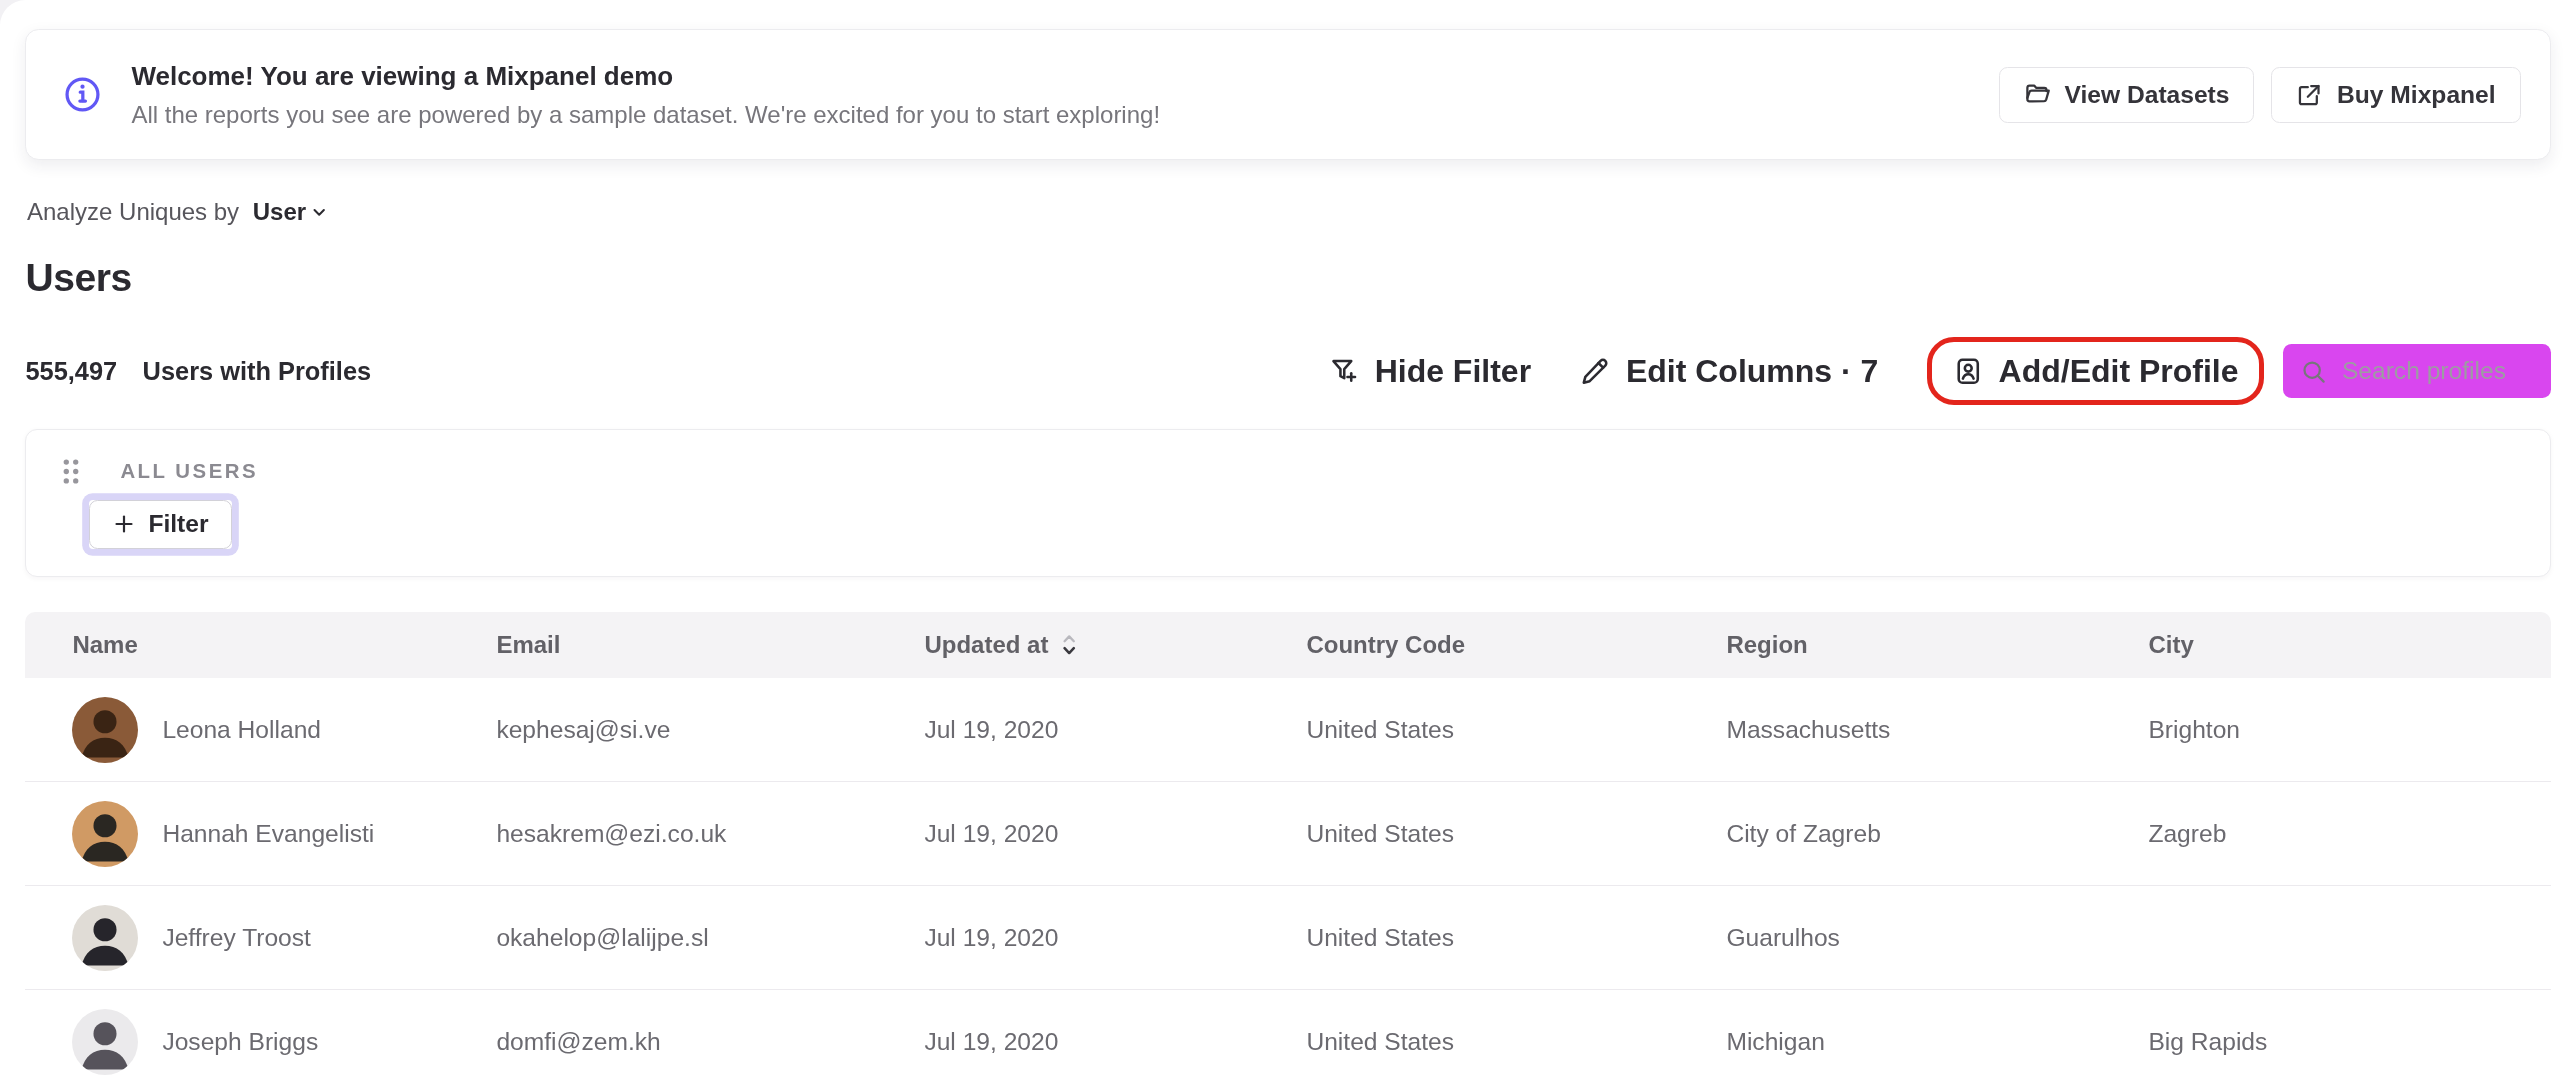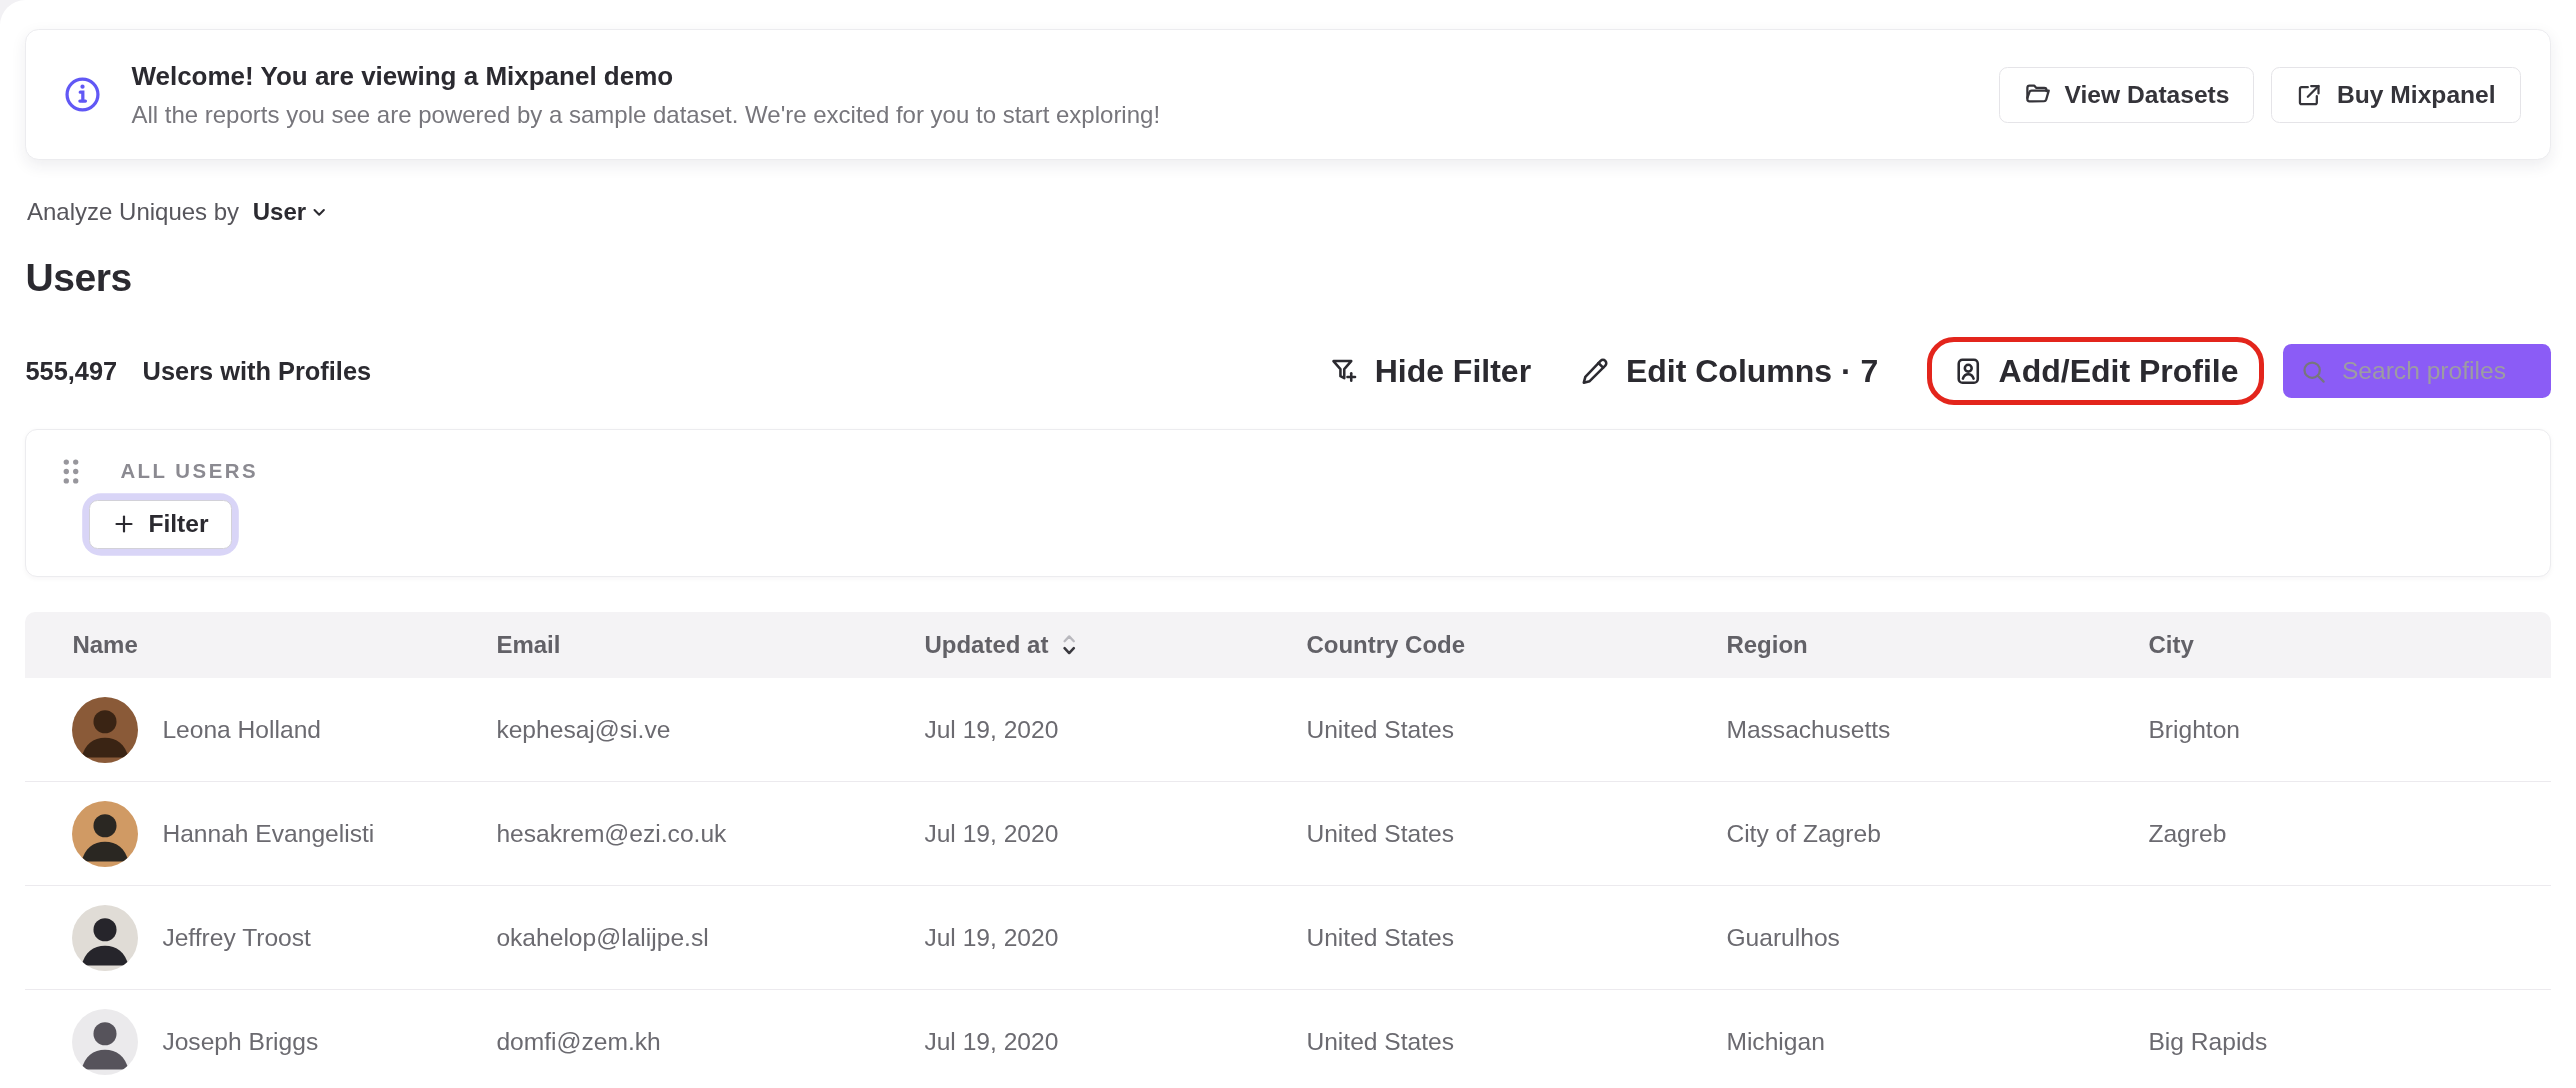--- a/index.html
+++ b/index.html
@@ -49,40 +49,40 @@
   .toolbar { margin-left:auto; display:flex; align-items:center; }
   .toolbar-btn {
     display:flex; align-items:center; gap:15.3px; background:none; border:none;
     font-family:inherit; font-size:32px; font-weight:700; color:#2b2a30; cursor:pointer; padding:0;
   }
   .toolbar-btn svg { width:30.5px; height:30.5px; }
   .gap-a { margin-right:49px; }
   .highlight-box { border:5.1px solid #e3251c; padding:10.2px 20.4px; margin-right:18.7px; display:flex; align-items:center; }
   .search-box {
     display:flex; align-items:center; width:268px; height:54px;
-    background:#8b5cf6; border-radius:8.5px; padding:0 17px;
+    background:#d946ef; border-radius:8.5px; padding:0 17px;
   }
   .search-box svg { width:27px; height:27px; color:#77767c; flex:0 0 auto; margin-right:15.3px; }
   .search-box input {
     border:none; outline:none; background:transparent; width:100%;
     font-family:inherit; font-size:24.6px; color:#2b2a30;
   }
   .search-box input::placeholder { color:#9d9ca2; }
 
   
   .filter-card {
     position:absolute; left:25.4px; right:25.4px; top:429px; height:148px;
     background:#fff; border:0.8px solid #ececef; border-radius:12px;
     box-shadow:0 1.7px 5.1px rgba(40,35,60,0.04);
     padding:27px 0 0 34px;
   }
   .filter-card-head { display:flex; align-items:center; gap:38px; }
   .drag-handle { width:22px; height:29px; color:#97969c; cursor:grab; }
   .group-label { font-size:20.4px; font-weight:700; color:#8b8a91; letter-spacing:2.5px; }
-  .filter-btn-wrap { margin:13.6px 0 0 29px; display:inline-block; border-radius:12px; box-shadow:0 0 0 6.8px #d9d5f7; }
+  .filter-btn-wrap { margin:13.6px 0 0 29px; display:inline-block; border-radius:4px; box-shadow:0 0 0 6.8px #d9d5f7; }
   .filter-btn {
     display:flex; align-items:center; gap:12px; height:49px; padding:0 22px;
     background:#fff; border:1.7px solid #d2d1d8; border-radius:8.5px;
     font-family:inherit; font-size:24.6px; font-weight:600; color:#2b2a30; cursor:pointer;
   }
   .filter-btn svg { width:24px; height:24px; }
 
   
   .table { position:absolute; left:25.4px; right:25.4px; top:612px; }
   .t-grid { display:grid; grid-template-columns:424px 428px 382px 420px 422px auto; align-items:center; padding-left:47px; }

